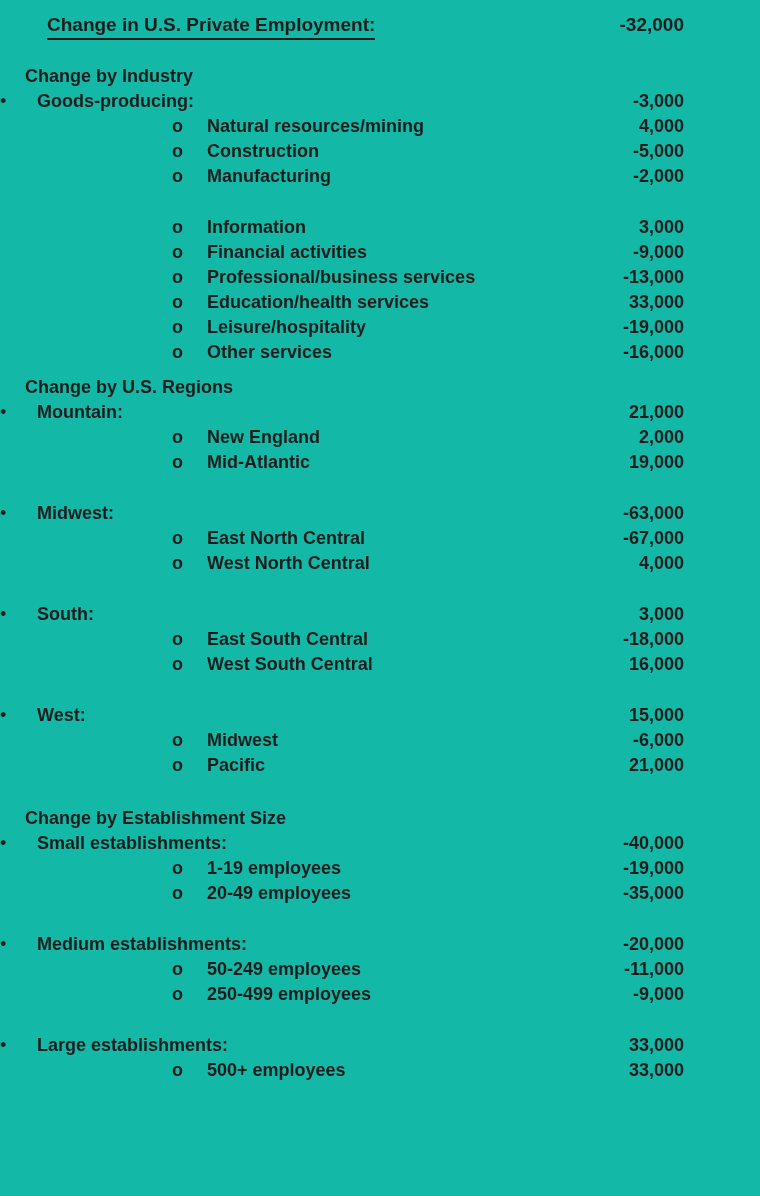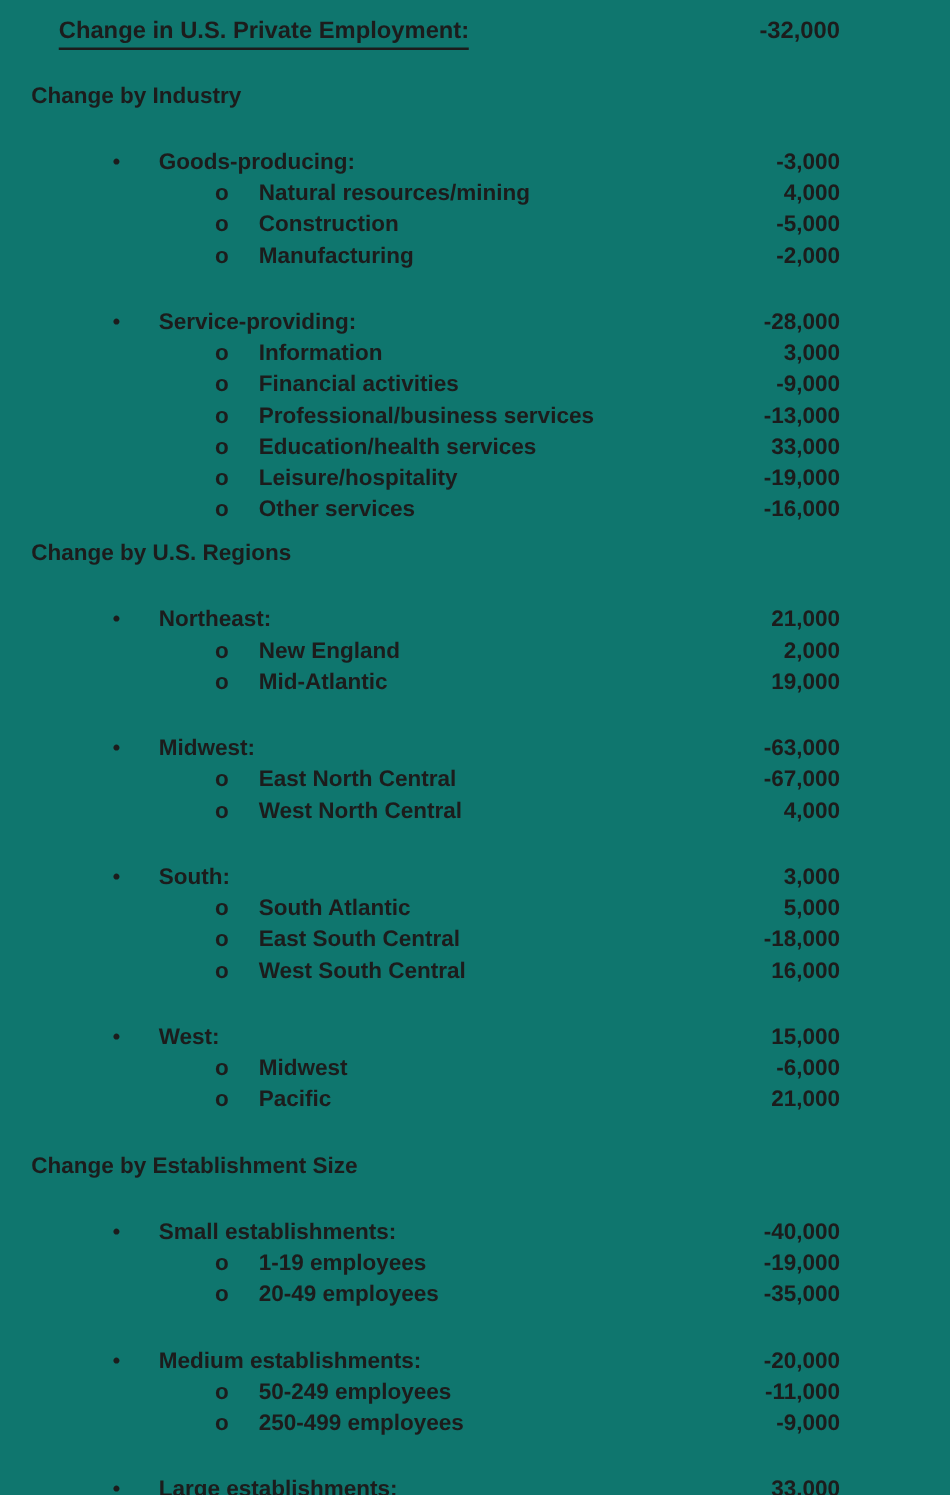--- a/index.html
+++ b/index.html
@@ -4,58 +4,56 @@
 <style>
   html, body {
     margin: 0;
     padding: 0;
     background: #ffffff;
   }
   .page {
     position: relative;
     width: 760px;
     height: 1196px;
-    background: #0f766e;
+    background: #14b8a6;
     font-family: "Liberation Sans", "DejaVu Sans", sans-serif;
     color: #1c1c1c;
     font-size: 18px;
     overflow: hidden;
     box-sizing: border-box;
     padding-top: 12px;
   }
   .row {
     position: relative;
     line-height: 25px;
     white-space: nowrap;
   }
   .row .val {
     position: absolute;
-    right: 88px;
+    right: 76px;
     top: 0;
     text-align: left;
   }
   .title-row {
     padding-left: 47px;
     margin-bottom: 24px;
     font-weight: 700;
     font-size: 19px;
   }
   .title-row .lbl {
     display: inline-block;
     border-bottom: 2px solid #1c1c1c;
     padding-bottom: 1px;
   }
   .heading-row {
     padding-left: 25px;
     font-weight: 700;
   }
   .g-row {
-    padding-left: 90px;
     font-weight: 700;
-    margin-top: 28px;
   }
   .g-row .marker {
     display: inline-block;
     width: 37px;
     font-weight: 400;
   }
   .i-row {
     padding-left: 172px;
     font-weight: 700;
   }
@@ -84,44 +82,42 @@
   <div>
       <div class="section">
         <div class="row heading-row"><span class="lbl">Change by Industry</span></div>
         <div class="group">
           <div class="row g-row"><span class="marker">•</span><span class="lbl">Goods-producing:</span><span class="val">-3,000</span></div>
           <div class="row i-row"><span class="marker">o</span><span class="lbl">Natural resources/mining</span><span class="val">4,000</span></div>
           <div class="row i-row"><span class="marker">o</span><span class="lbl">Construction</span><span class="val">-5,000</span></div>
           <div class="row i-row"><span class="marker">o</span><span class="lbl">Manufacturing</span><span class="val">-2,000</span></div>
         </div>
         <div class="group">
-          <div class="row g-row"><span class="marker">•</span><span class="lbl">Service-providing:</span><span class="val">-28,000</span></div>
           <div class="row i-row"><span class="marker">o</span><span class="lbl">Information</span><span class="val">3,000</span></div>
           <div class="row i-row"><span class="marker">o</span><span class="lbl">Financial activities</span><span class="val">-9,000</span></div>
           <div class="row i-row"><span class="marker">o</span><span class="lbl">Professional/business services</span><span class="val">-13,000</span></div>
           <div class="row i-row"><span class="marker">o</span><span class="lbl">Education/health services</span><span class="val">33,000</span></div>
           <div class="row i-row"><span class="marker">o</span><span class="lbl">Leisure/hospitality</span><span class="val">-19,000</span></div>
           <div class="row i-row"><span class="marker">o</span><span class="lbl">Other services</span><span class="val">-16,000</span></div>
         </div>
       </div>
       <div class="section">
         <div class="row heading-row"><span class="lbl">Change by U.S. Regions</span></div>
         <div class="group">
-          <div class="row g-row"><span class="marker">•</span><span class="lbl">Northeast:</span><span class="val">21,000</span></div>
+          <div class="row g-row"><span class="marker">•</span><span class="lbl">Mountain:</span><span class="val">21,000</span></div>
           <div class="row i-row"><span class="marker">o</span><span class="lbl">New England</span><span class="val">2,000</span></div>
           <div class="row i-row"><span class="marker">o</span><span class="lbl">Mid-Atlantic</span><span class="val">19,000</span></div>
         </div>
         <div class="group">
           <div class="row g-row"><span class="marker">•</span><span class="lbl">Midwest:</span><span class="val">-63,000</span></div>
           <div class="row i-row"><span class="marker">o</span><span class="lbl">East North Central</span><span class="val">-67,000</span></div>
           <div class="row i-row"><span class="marker">o</span><span class="lbl">West North Central</span><span class="val">4,000</span></div>
         </div>
         <div class="group">
           <div class="row g-row"><span class="marker">•</span><span class="lbl">South:</span><span class="val">3,000</span></div>
-          <div class="row i-row"><span class="marker">o</span><span class="lbl">South Atlantic</span><span class="val">5,000</span></div>
           <div class="row i-row"><span class="marker">o</span><span class="lbl">East South Central</span><span class="val">-18,000</span></div>
           <div class="row i-row"><span class="marker">o</span><span class="lbl">West South Central</span><span class="val">16,000</span></div>
         </div>
         <div class="group">
           <div class="row g-row"><span class="marker">•</span><span class="lbl">West:</span><span class="val">15,000</span></div>
           <div class="row i-row"><span class="marker">o</span><span class="lbl">Midwest</span><span class="val">-6,000</span></div>
           <div class="row i-row"><span class="marker">o</span><span class="lbl">Pacific</span><span class="val">21,000</span></div>
         </div>
       </div>
       <div class="section">

